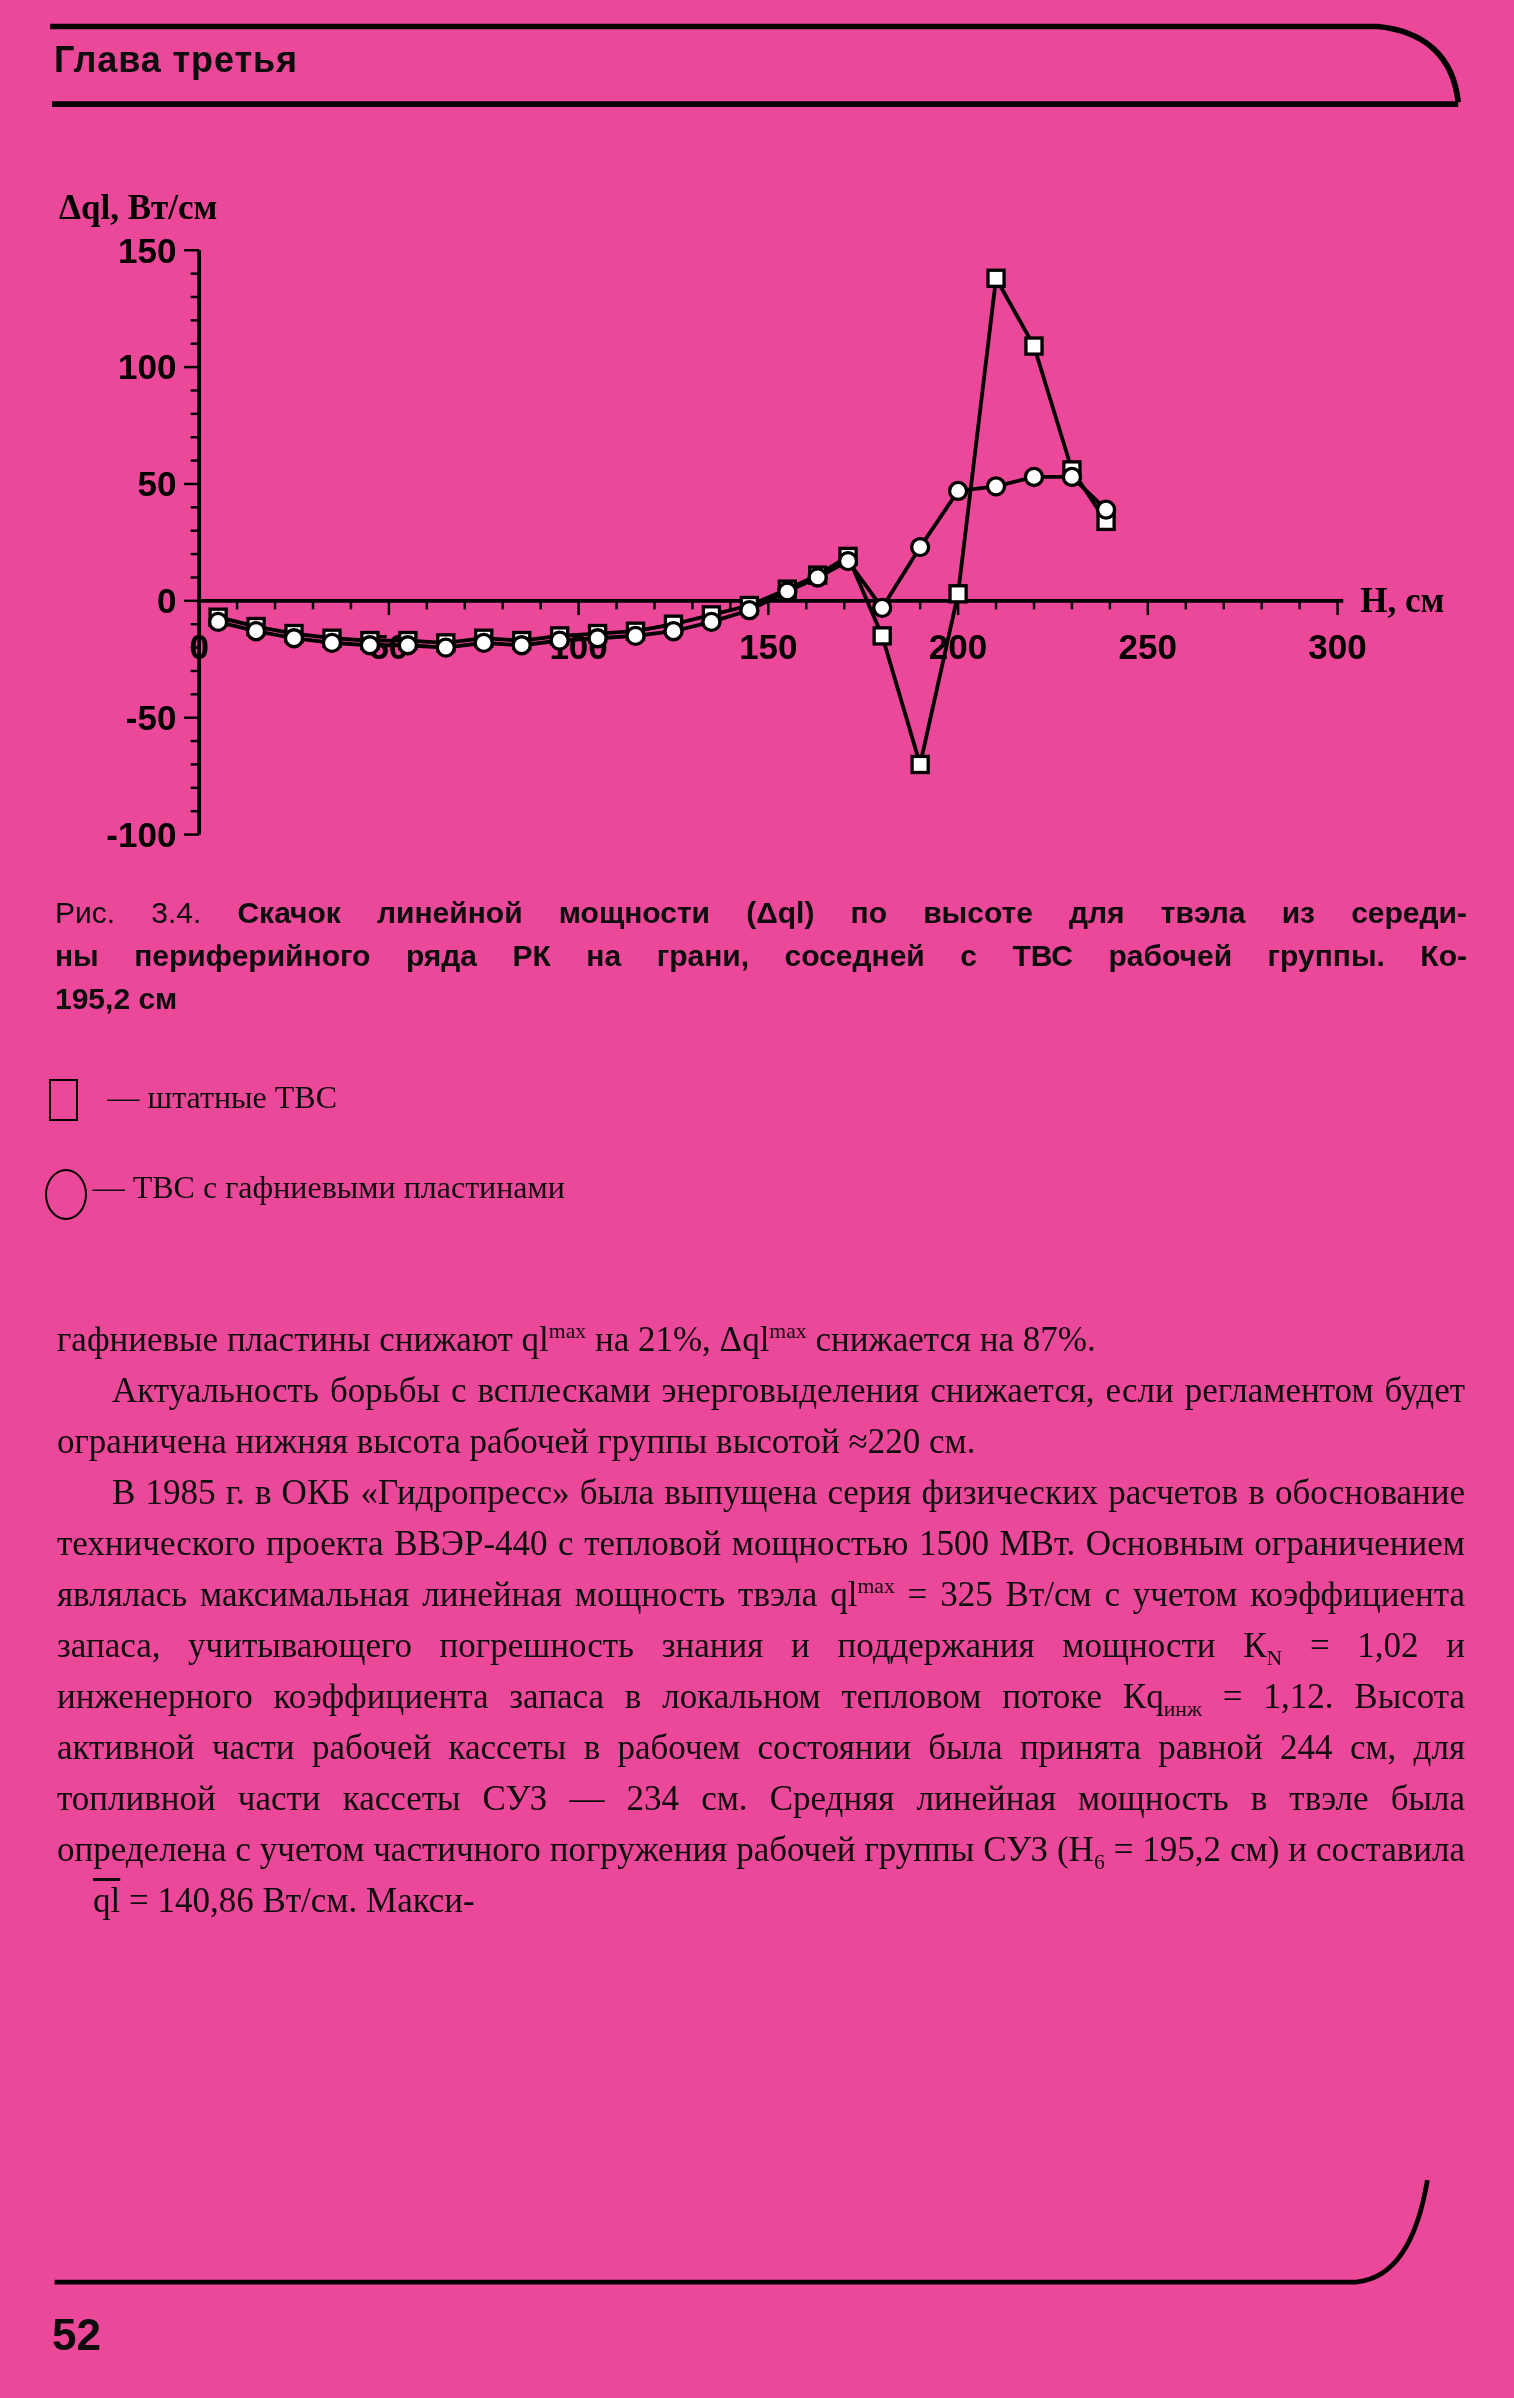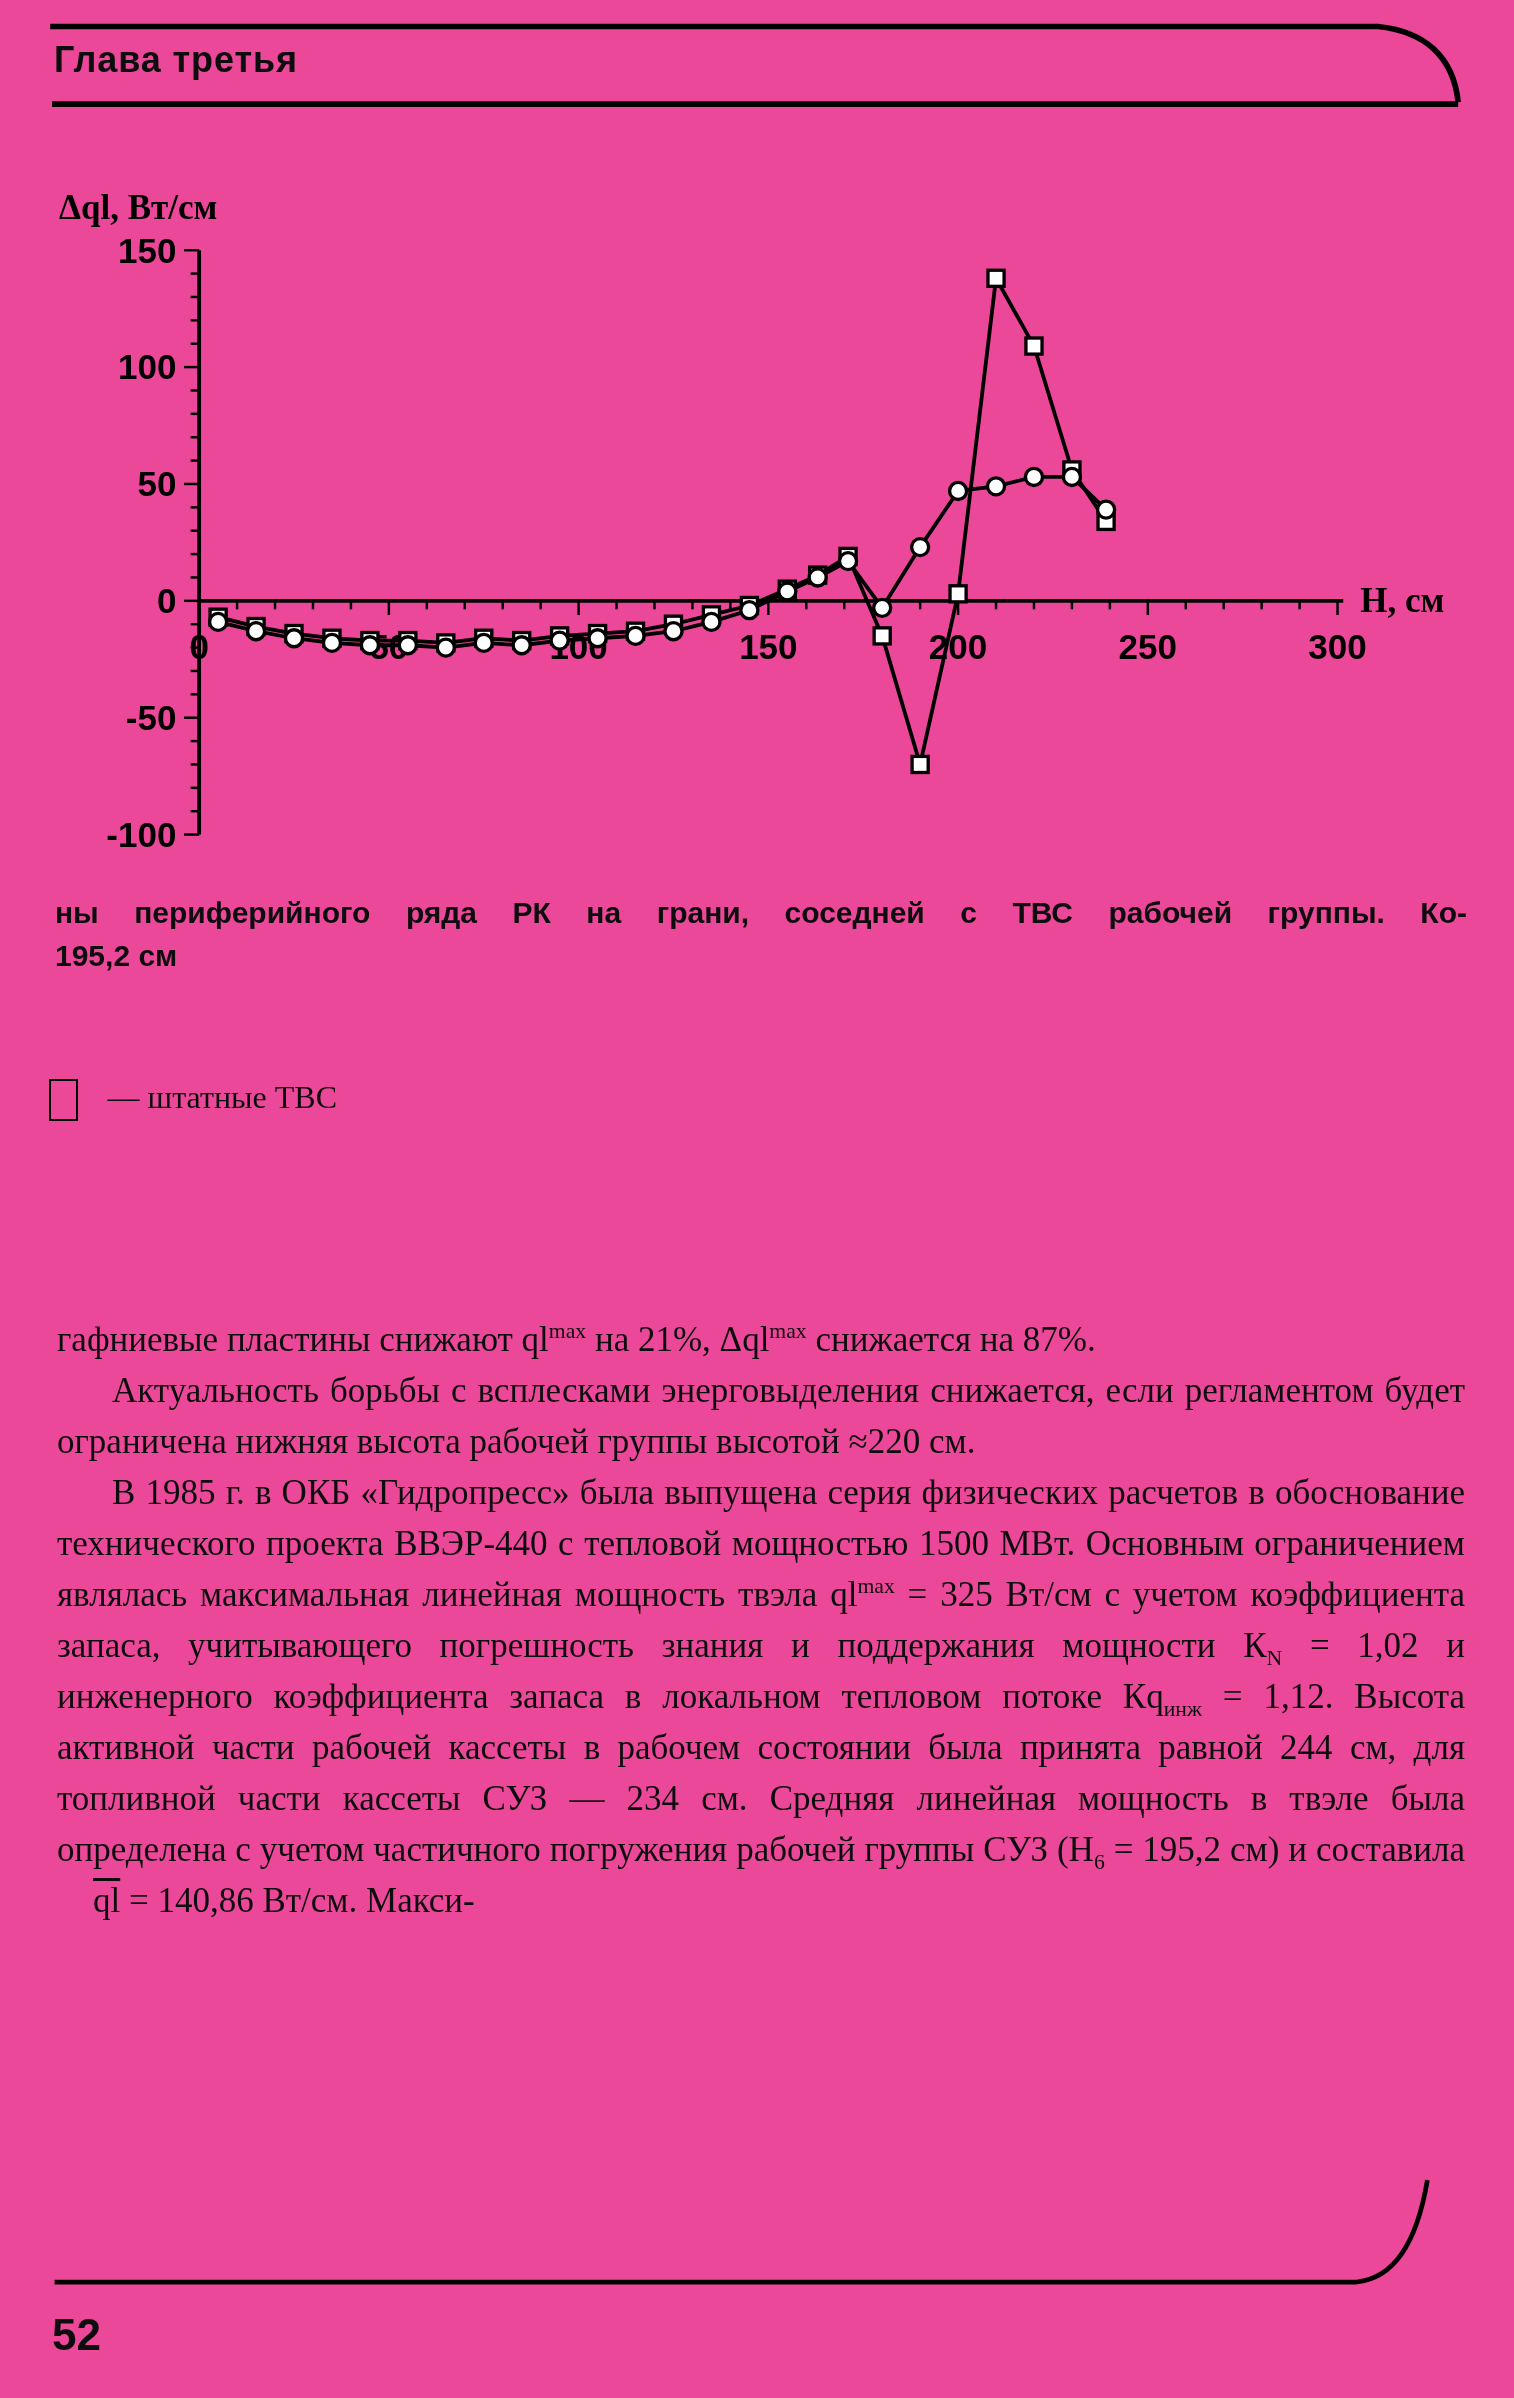--- a/index.html
+++ b/index.html
@@ -177,27 +177,32 @@
       <circle cx="891.8" cy="457.41" r="9" class="mark"></circle>
       <circle cx="931.9" cy="393.19" r="9" class="mark"></circle>
       <circle cx="972" cy="333.90999999999997" r="9" class="mark"></circle>
       <circle cx="1012.0999999999999" cy="328.96999999999997" r="9" class="mark"></circle>
       <circle cx="1052.1999999999998" cy="319.09000000000003" r="9" class="mark"></circle>
       <circle cx="1092.3" cy="319.09000000000003" r="9" class="mark"></circle>
       <circle cx="1128.3899999999999" cy="353.66999999999996" r="9" class="mark"></circle>
     </svg>
 
   <div class="abs caption">
+    <span class="cline jline"><span class="r-label">Рис. 3.4.</span><span> Скачок линейной мощности (Δql) по высоте для твэла из середи-</span></span>
     <span class="cline jline"><span>ны периферийного ряда РК на грани, соседней с ТВС рабочей группы. Ко-</span></span>
     <span class="cline"><span>195,2 см</span></span>
   </div>
 
   <div class="abs legend-item" style="left:49px;top:1079px;">
     <span class="lg-square"></span>
     <span class="lg-text1">— штатные ТВС</span>
+  </div>
+  <div class="abs legend-item" style="left:45px;top:1169px;">
+    <span class="lg-circle"></span>
+    <span class="lg-text2">— ТВС с гафниевыми пластинами</span>
   </div>
 
   <div class="abs bodytext">
     <p><span>гафниевые пластины снижают ql</span><span class="r-sup">max</span><span> на 21%, Δql</span><span class="r-sup">max</span><span> снижается на 87%.</span></p>
     <p class="indent"><span>Актуальность борьбы с всплесками энерговыделения снижается, если регламентом будет ограничена нижняя высота рабочей группы высотой ≈220 см.</span></p>
     <p class="indent"><span>В 1985 г. в ОКБ «Гидропресс» была выпущена серия физических расчетов в обоснование технического проекта ВВЭР-440 с тепловой мощностью 1500 МВт. Основным ограничением являлась максимальная линейная мощность твэла ql</span><span class="r-sup">max</span><span> = 325 Вт/см с учетом коэффициента запаса, учитывающего погрешность знания и поддержания мощности К</span><span class="r-sub">N</span><span> = 1,02 и инженерного коэффициента запаса в локальном тепловом потоке Кq</span><span class="r-sub">инж</span><span> = 1,12. Высота активной части рабочей кассеты в рабочем состоянии была принята равной 244 см, для топливной части кассеты СУЗ — 234 см. Средняя линейная мощность в твэле была определена с учетом частичного погружения рабочей группы СУЗ (Н</span><span class="r-sub">6</span><span> = 195,2 см) и составила </span><span class="r-over">ql</span><span> = 140,86 Вт/см. Макси-</span></p>
   </div>
 
   <svg class="abs" style="left:0;top:2167px;" width="1514" height="132" viewBox="0 0 1600 140">
     <path d="M55,122 H1436 C1476,118 1500,80 1511,14" fill="none" stroke="#000" stroke-width="5"></path>

